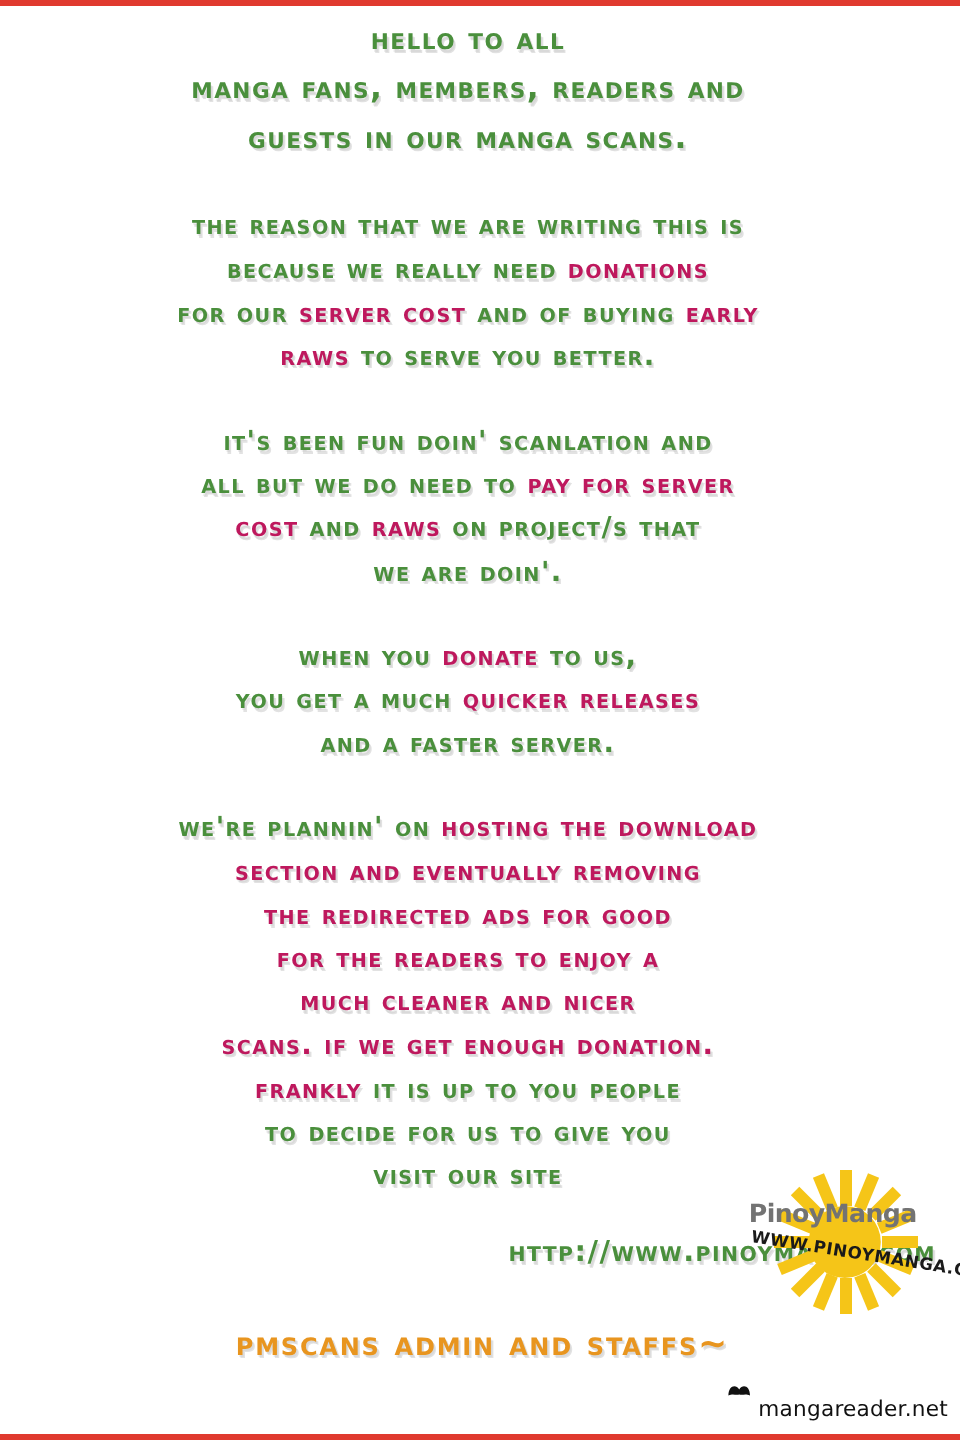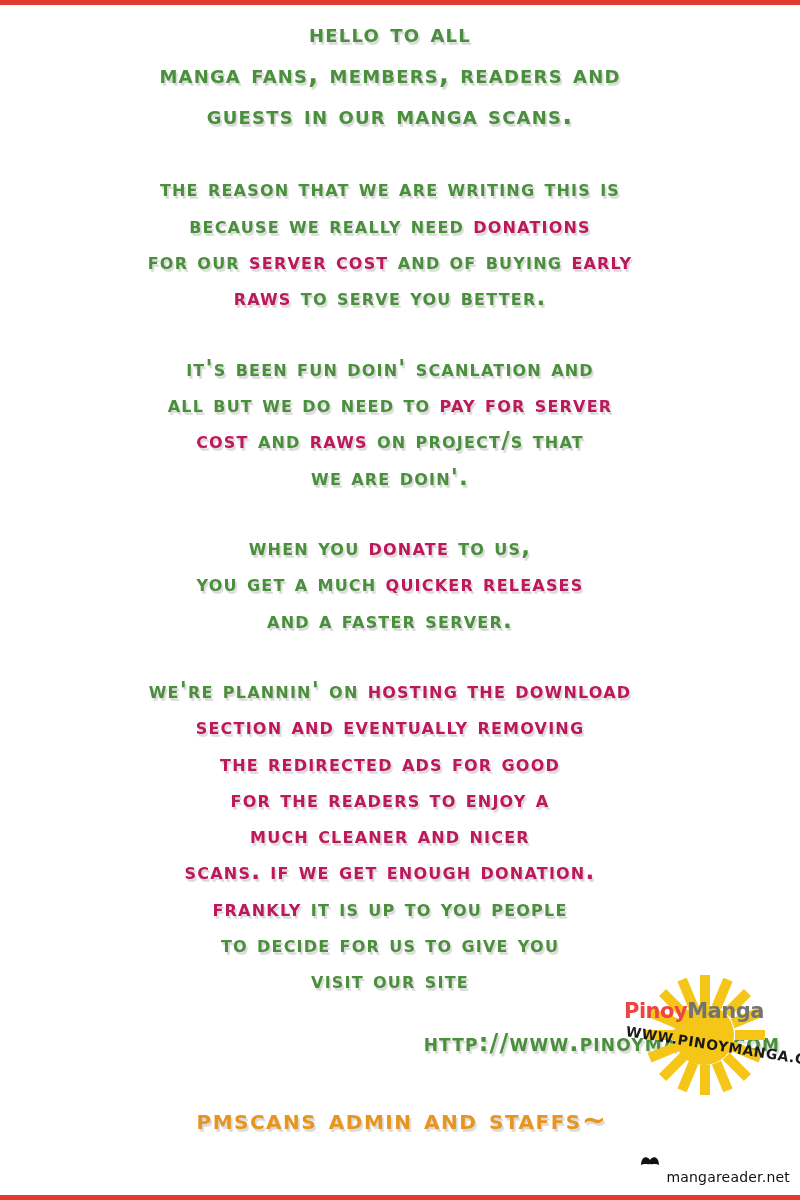--- a/index.html
+++ b/index.html
@@ -120,21 +120,21 @@
   .logo-text {
     position: absolute;
     left: 0; top: 34px;
     width: 160px;
     text-align: left;
     font-family: "DejaVu Sans", sans-serif;
     font-weight: bold;
     font-size: 21px;
     letter-spacing: -0.5px;
   }
-  .logo-pinoy { color: #ef4444; margin-top: 15px; }
+  .logo-pinoy { color: #737373; margin-top: 15px; }
   .logo-manga { color: #737373; }
   .logo-url {
     position: absolute;
     left: 2px; top: 58px;
     width: 170px;
     text-align: left;
     font-family: "DejaVu Sans", sans-serif;
     font-weight: bold;
     font-size: 14px;
     color: #1a1a1a;
@@ -151,21 +151,21 @@
     display: flex;
     align-items: center;
     gap: 5px;
   }
   .wm-icon {
     width: 22px; height: 16px;
     position: relative;
   }
   .wm-text {
     font-family: "DejaVu Sans", sans-serif;
-    font-size: 14px;
+    font-size: 18px;
     color: #111111;
     letter-spacing: 0.2px;
     margin-top: 32px;
   }
 </style>
 </head>
 <body>
 
 <div class="top-bar"></div>
 

